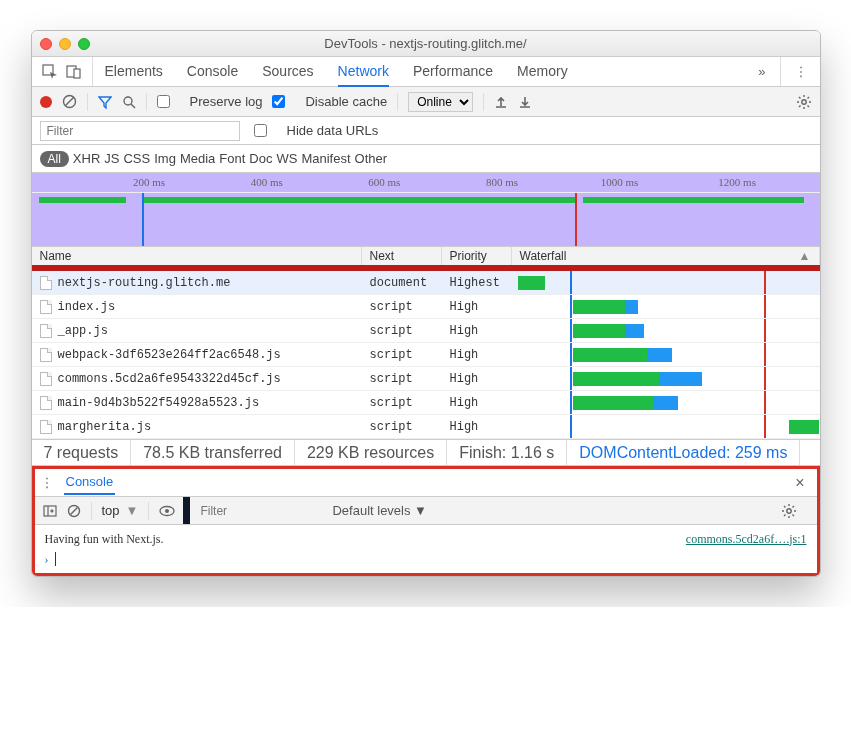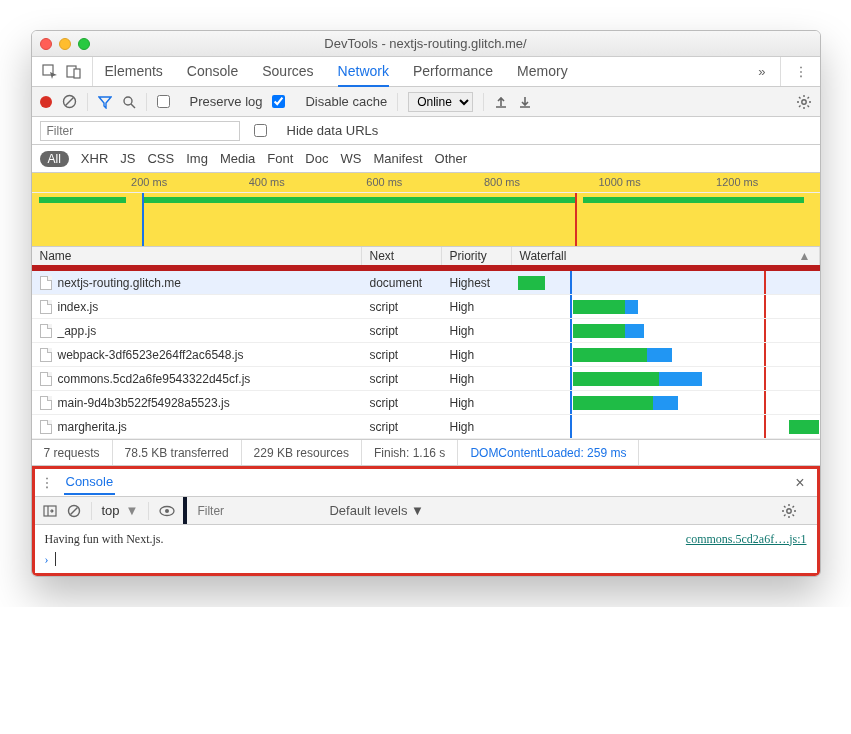--- a/index.html
+++ b/index.html
@@ -34,64 +34,64 @@
   .toolbar select{border:1px solid #ccc;height:20px;font-size:12px;padding:0 4px;}
   .toolbar .spacer{flex:1;}
   .gear{color:#666;}
   .tsep{width:1px;height:18px;background:#ddd;}
 
   
   .filterbar { height:28px; border-bottom:1px solid #ccc; display:flex; align-items:center; padding:0 8px; gap:14px;}
   .filterbar input[type=text]{border:1px solid #ccc;height:20px;width:200px;padding:0 6px;font-size:12px;color:#888;}
 
   
-  .typebar { height:28px; border-bottom:1px solid #ccc; display:flex; align-items:center; padding:0 8px; gap:12px;font-size:13px;}
+  .typebar { height:28px; border-bottom:1px solid #ccc; display:flex; align-items:center; padding:0 8px; gap:4px;font-size:13px;}
   .typebar .pill{background:#666;color:#fff;border-radius:9px;padding:1px 8px;font-size:12px;}
   .typebar span{color:#444;cursor:pointer;}
 
   
-  .timeline { height:74px; border-bottom:1px solid #ccc; position:relative; background:#fde047;}
+  .timeline { height:74px; border-bottom:1px solid #ccc; position:relative; background:#c4b5fd;font-family:Liberation Serif, serif;}
   .timeline .ticks{height:20px;border-bottom:1px solid #eee;position:relative;font-size:11px;color:#666;}
   .tick{position:absolute;top:3px;transform:translateX(-50%);}
   .tl-body{position:absolute;top:20px;left:0;right:0;bottom:0;}
   .tl-bar{position:absolute;height:6px;top:4px;background:#1fbc46;}
   .tl-vline{position:absolute;top:0;bottom:0;width:2px;}
 
   
   .nettable { border-bottom:1px solid #ccc;}
   .nettable .thead{display:flex;height:24px;border-bottom:6px solid #b91c1c;background:#f3f3f3;}
   .nettable .th{border-right:1px solid #ddd;padding:4px 8px;font-size:12px;color:#333;display:flex;align-items:center;}
   .c-name{width:330px;}
   .c-type{width:80px;}
   .c-prio{width:70px;}
   .c-wf{flex:1;position:relative;}
   .row{display:flex;height:24px;border-bottom:1px solid #eee;align-items:center;}
   .row.sel{background:#e8f0fe;}
-  .row .td{padding:0 8px;font-size:12px;display:flex;align-items:center;gap:6px;}
+  .row .td{padding:0 8px;font-size:12px;display:flex;align-items:center;gap:6px;font-family:Liberation Mono, monospace;}
   .fileicon{width:12px;height:14px;border:1px solid #bbb;background:#fff;position:relative;}
   .fileicon::after{content:"";position:absolute;top:-1px;right:-1px;width:4px;height:4px;background:#f3f3f3;border-left:1px solid #bbb;border-bottom:1px solid #bbb;}
   .wf-cell{position:relative;flex:1;height:100%;}
   .wf-bar{position:absolute;height:14px;top:5px;}
   .wf-g{background:#1fbc46;}
   .wf-b{background:#2196f3;}
   .wf-vline{position:absolute;top:0;bottom:0;width:2px;}
   .c-wf .sortarrow{margin-left:auto;color:#888;}
 
   
-  .status{height:26px;border-bottom:1px solid #ccc;display:flex;align-items:center;font-size:12px;color:#555;}
+  .status{height:26px;border-bottom:1px solid #ccc;display:flex;align-items:center;font-size:16px;color:#555;}
   .status .seg{padding:0 12px;border-right:1px solid #ddd;height:100%;display:flex;align-items:center;}
   .status .seg.blue{color:#1a73e8;}
 
   
   .drawer{border:3px solid #d93025;}
   .drawer-head{height:28px;display:flex;align-items:center;border-bottom:1px solid #ccc;padding:0 6px;gap:10px;}
   .drawer-head .ctab{color:#1a73e8;border-bottom:2px solid #1a73e8;padding:4px 2px;font-size:13px;}
   .drawer-head .close{margin-left:auto;color:#666;font-size:16px;cursor:pointer;padding-right:6px;}
   .drawer-tools{height:28px;display:flex;align-items:center;border-bottom:1px solid #ccc;background:#f3f3f3;}
-  .drawer-tools .left{display:flex;align-items:center;gap:10px;padding:0 8px;border-right:4px solid #0f172a;height:100%;}
+  .drawer-tools .left{display:flex;align-items:center;gap:10px;padding:0 8px;border-right:7px solid #0f172a;height:100%;}
   .drawer-tools .ctx{display:flex;align-items:center;gap:6px;border:0;background:transparent;}
   .drawer-tools .mid{display:flex;align-items:center;gap:12px;padding:0 10px;flex:1;}
   .drawer-tools input{border:none;background:transparent;font-size:12px;color:#888;width:120px;}
   .drawer-tools .lvls{color:#555;}
   .drawer-tools .gear2{margin-left:auto;padding-right:10px;color:#666;}
   .console-body{padding:4px 10px;font-family:Liberation Serif, serif;font-size:12px;}
   .console-body .line{display:flex;align-items:center;height:20px;}
   .console-body .src{margin-left:auto;color:#0f766e;text-decoration:underline;}
   .console-body .prompt{color:#1a73e8;margin-right:6px;}
   .console-body .cursor{display:inline-block;width:1px;height:14px;background:#333;vertical-align:middle;}

